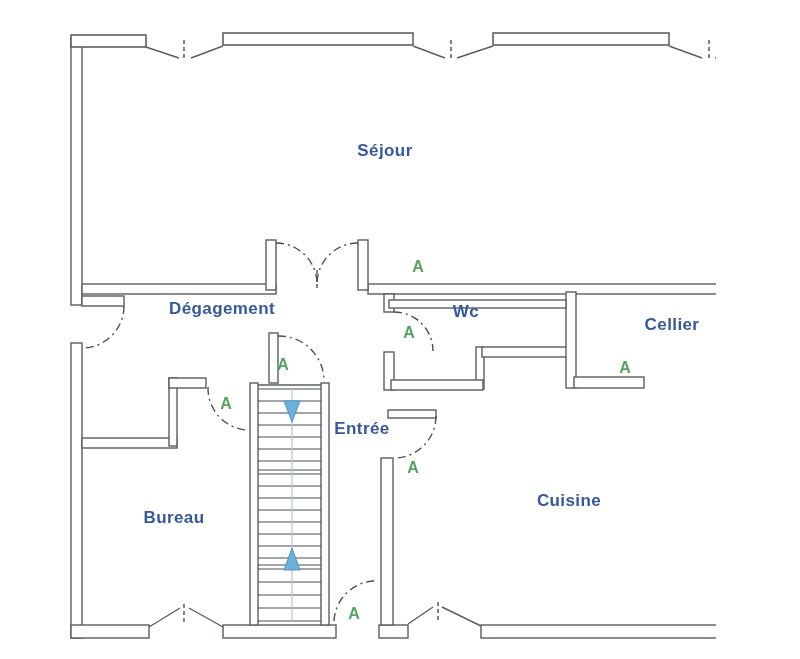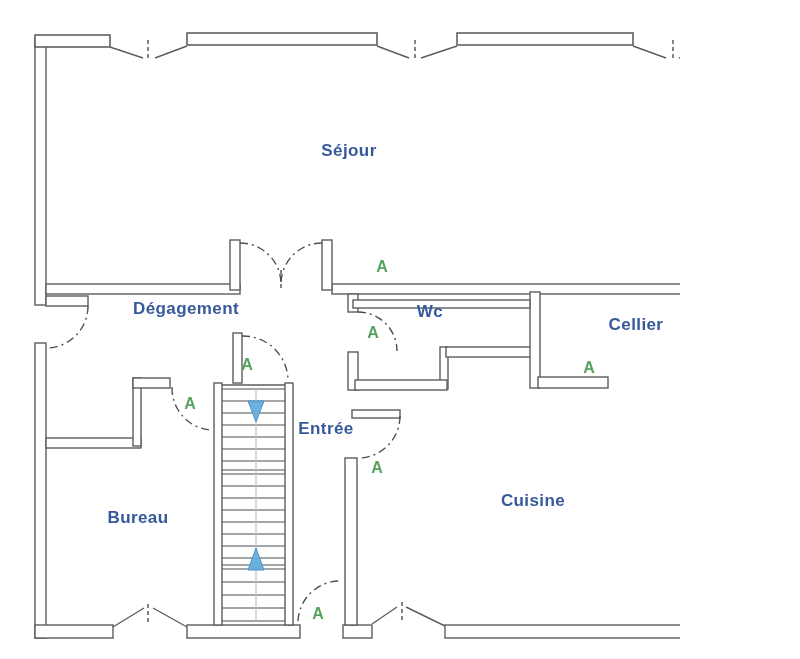--- a/index.html
+++ b/index.html
@@ -1,17 +1,17 @@
 <!DOCTYPE html>
 <html><head>
 <meta charset="utf-8">
 <style>
   html,body{margin:0;padding:0;background:#ffffff;}
   .page{position:relative;width:680px;height:659px;background:#ffffff;overflow:hidden;
-        font-family:"Liberation Sans", sans-serif;}
+        font-family:"Liberation Sans", sans-serif;padding-left:36px;}
   svg{display:block;}
   .wall{fill:#ffffff;stroke:#5a5e60;stroke-width:1.4;}
   .window{fill:#ffffff;stroke:#54585a;stroke-width:1.5;}
   .ln-s{stroke:#5a5e60;stroke-width:1.4;fill:none;}
   .ln-d{stroke:#4c4f51;stroke-width:1.4;fill:none;stroke-dasharray:4 3;}
   .tread{stroke:#4a4d4f;stroke-width:1.2;fill:none;}
   .centerline{stroke:#b3c6d4;stroke-width:1.2;fill:none;}
   .door-arc{stroke:#4c4f51;stroke-width:1.4;fill:none;stroke-dasharray:8 4 2 4;}
   .room-label{font-family:"Liberation Sans", sans-serif;font-size:17px;font-weight:700;
               letter-spacing:0.4px;text-anchor:middle;}

